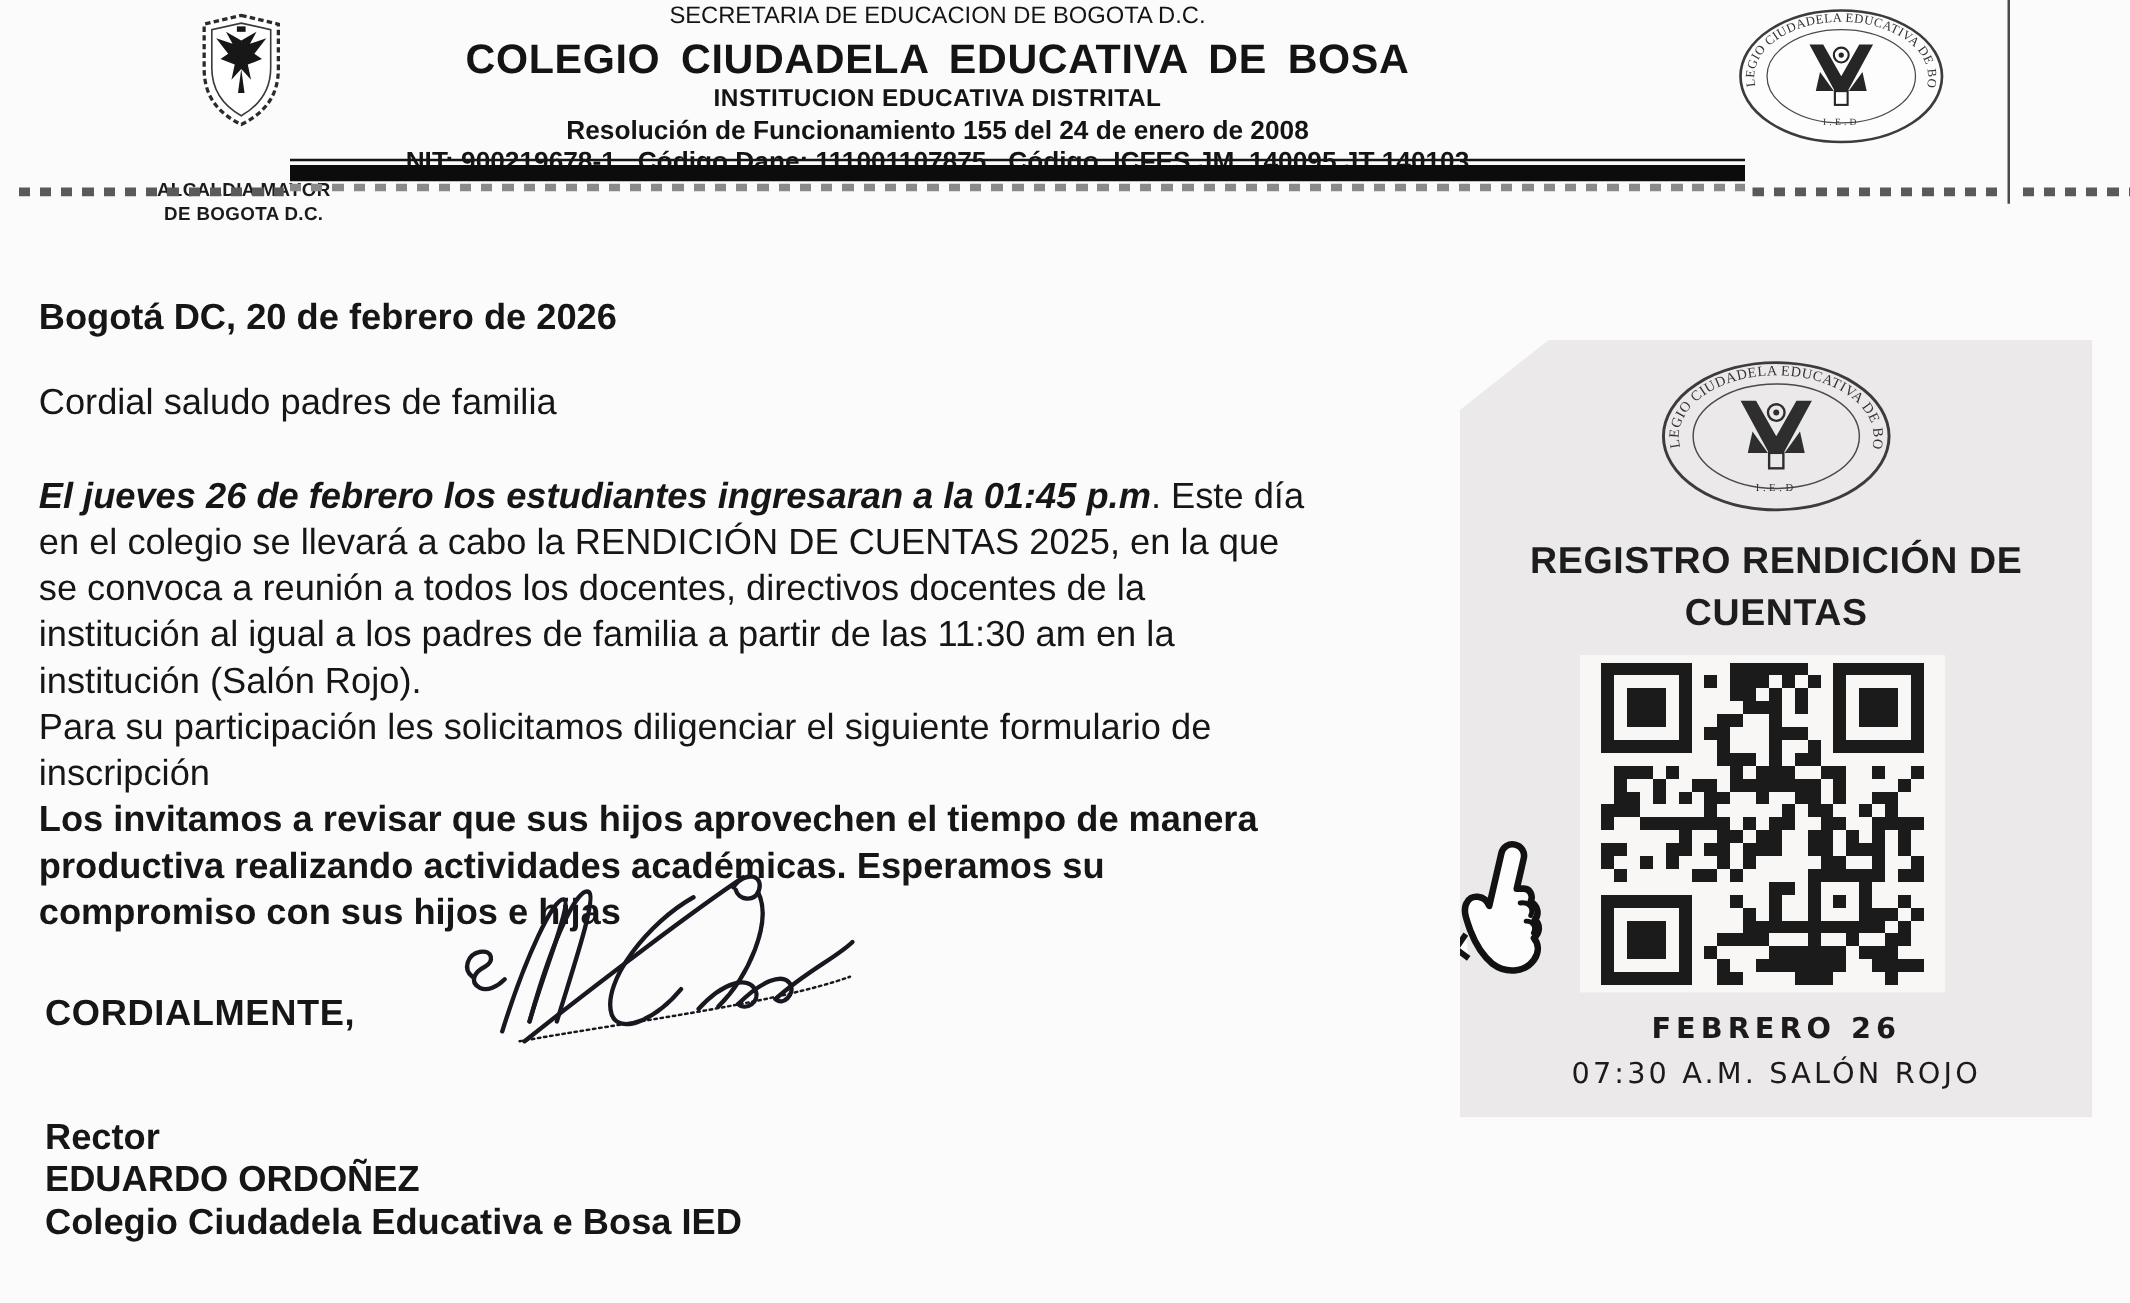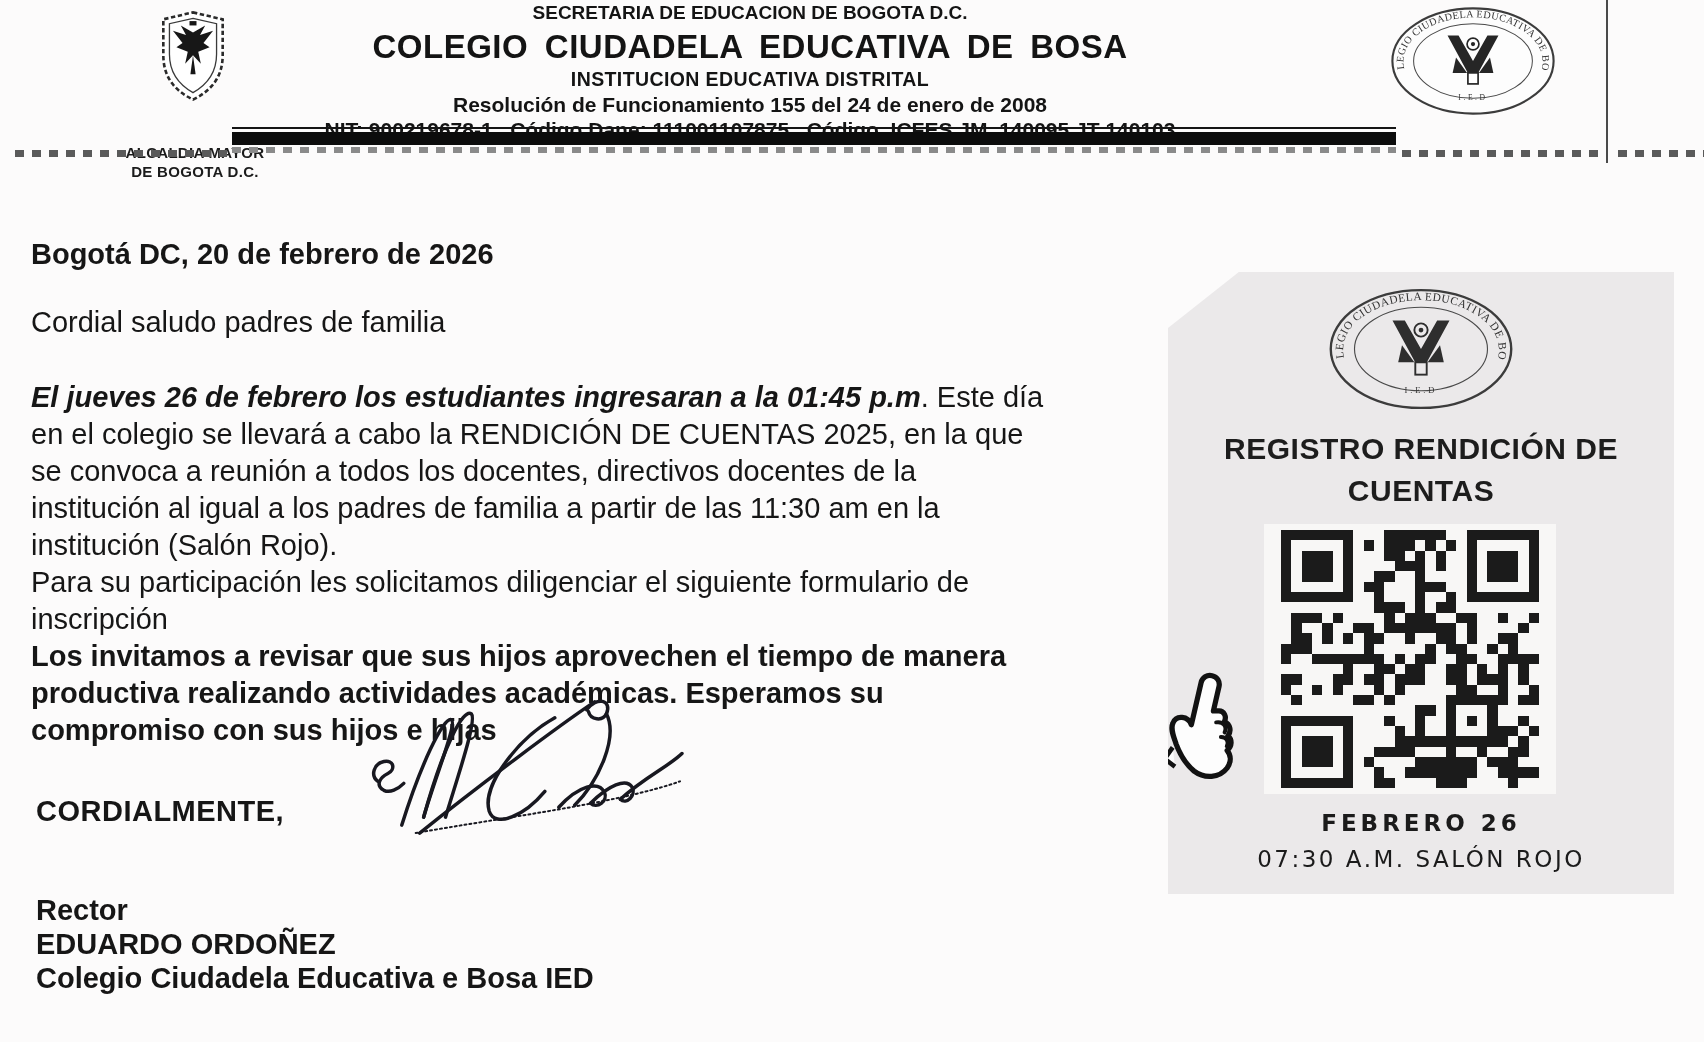--- a/index.html
+++ b/index.html
@@ -8,21 +8,21 @@
     background:#fcfbfb;overflow:hidden;
     font-family:"Liberation Sans",sans-serif;color:#161616;
   }
   
   .crest{position:absolute;left:150px;top:8px;width:86px;height:96px;}
   .crest-caption{
     position:absolute;left:70px;top:104px;width:250px;text-align:center;
     font-weight:bold;font-size:15px;line-height:19px;letter-spacing:.3px;color:#1b1b1b;margin-top:39px;
   }
   .lh-center{position:absolute;left:260px;top:2px;width:980px;text-align:center;color:#141414;}
-  .lh-l1{font-size:19px;margin-bottom:4px;font-weight:bold;}
+  .lh-l1{font-size:19px;margin-bottom:4px;}
   .lh-l2{font-size:33px;font-weight:bold;word-spacing:7px;letter-spacing:.5px;margin-bottom:2px;}
   .lh-l3{font-size:19.5px;font-weight:bold;letter-spacing:.4px;margin-bottom:2px;}
   .lh-l4{font-size:21px;font-weight:bold;margin-bottom:1px;}
   .lh-l5{font-size:21px;font-weight:bold;white-space:pre-wrap;}
   .lh-seal{position:absolute;left:1388px;top:5px;width:170px;height:112px;}
   .rule-group{position:absolute;left:232px;top:127px;width:1164px;}
   .rule-thin{height:2px;background:#151515;margin-bottom:3px;}
   .rule-thick{height:13px;background:#0c0c0c;}
   .dashrow{height:7px;background:repeating-linear-gradient(90deg,#5a5a5a 0 9px,transparent 9px 17px);}
   .rule-underdash{margin-top:2px;background:repeating-linear-gradient(90deg,#8a8a8a 0 9px,transparent 9px 17px);height:6px;}

